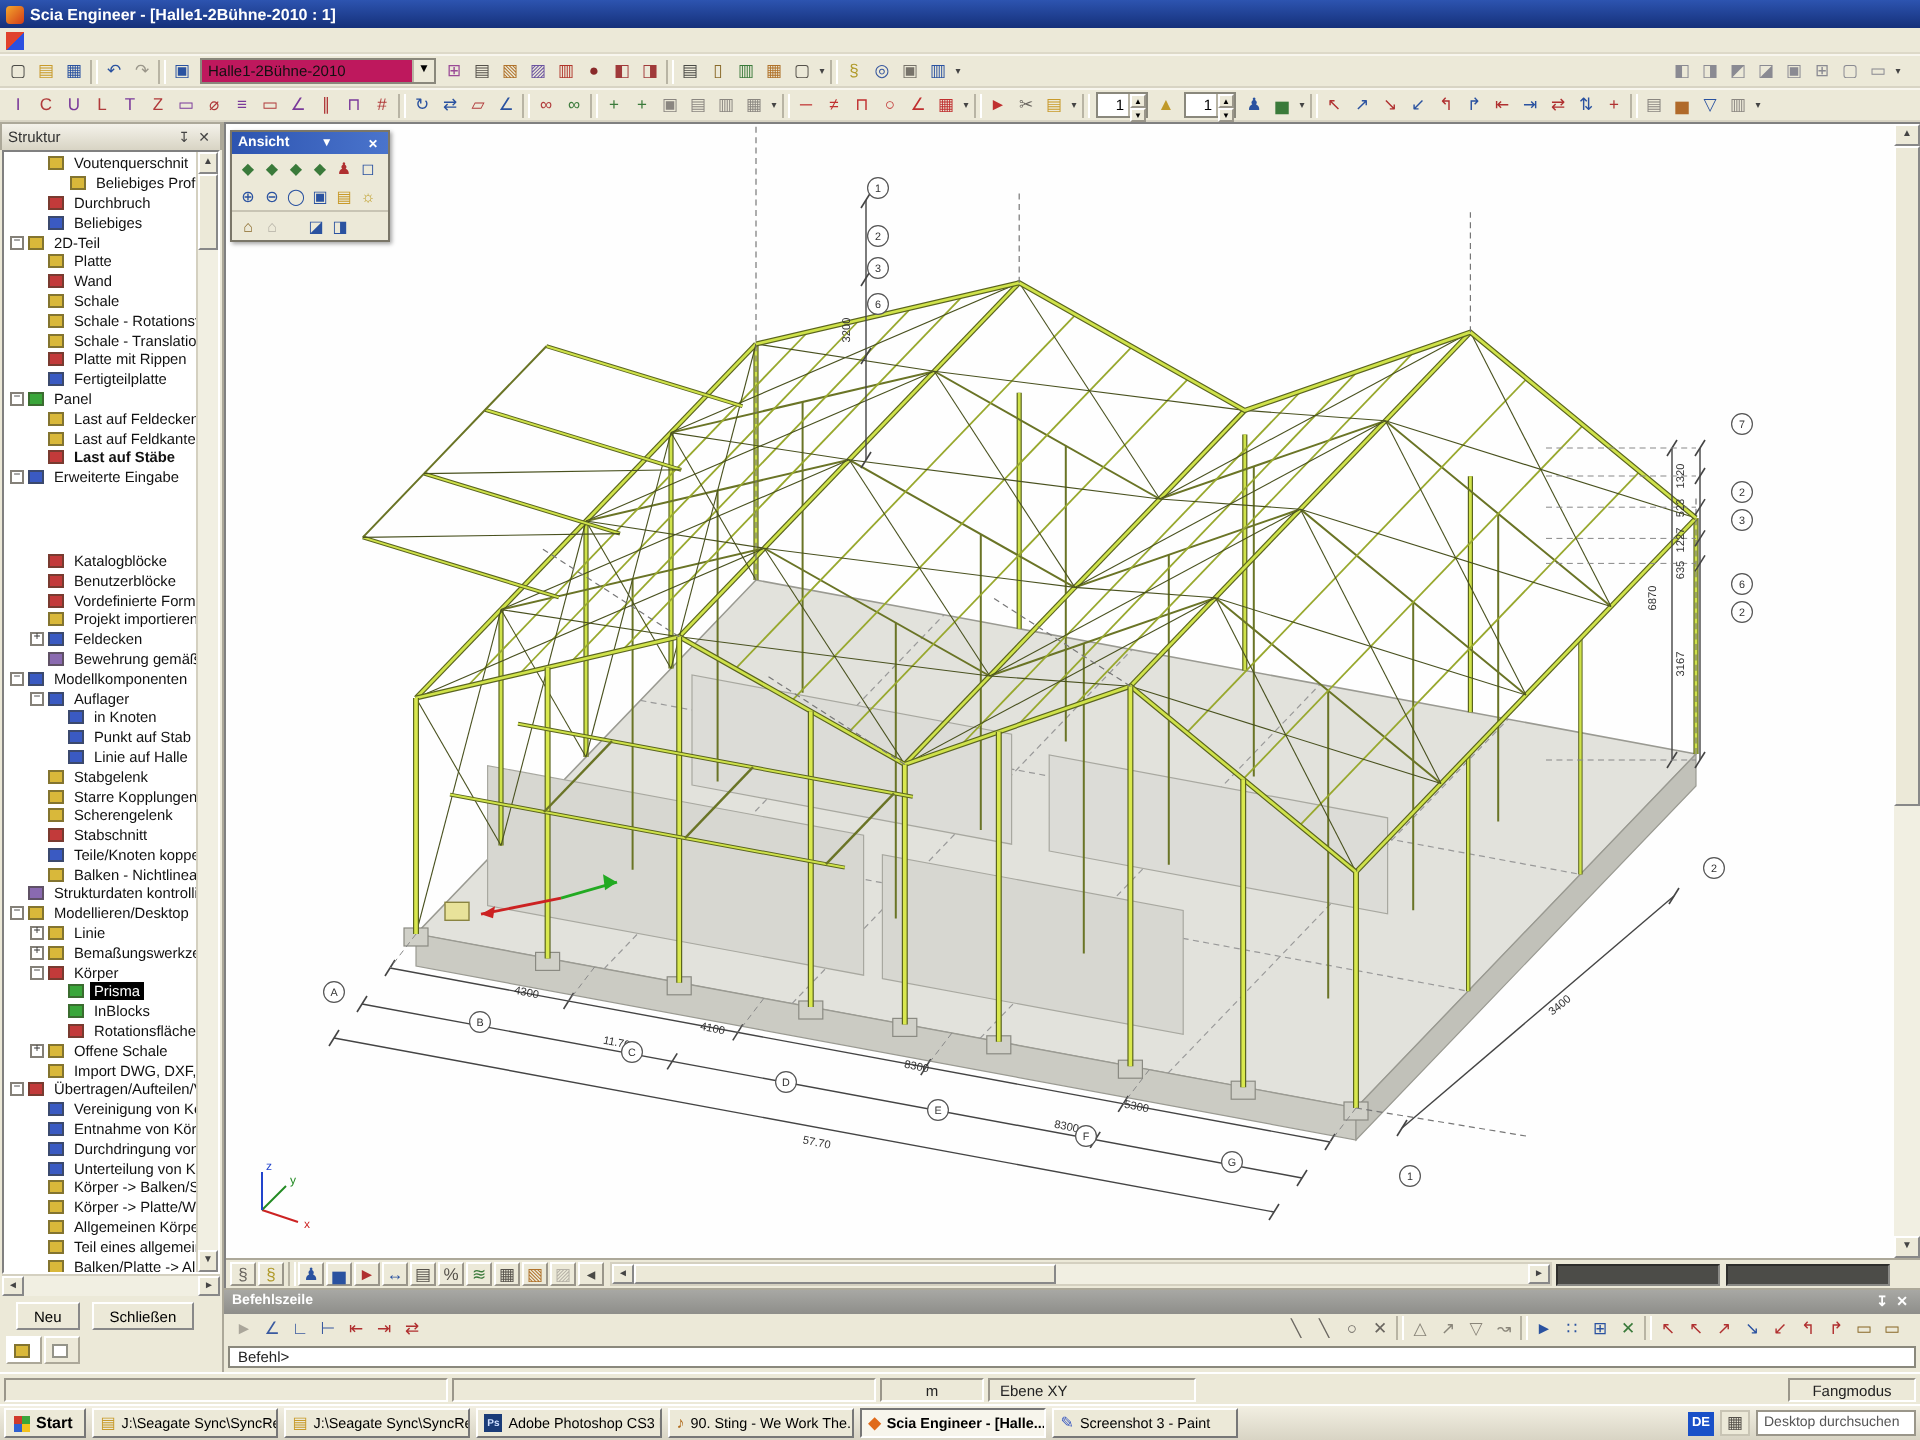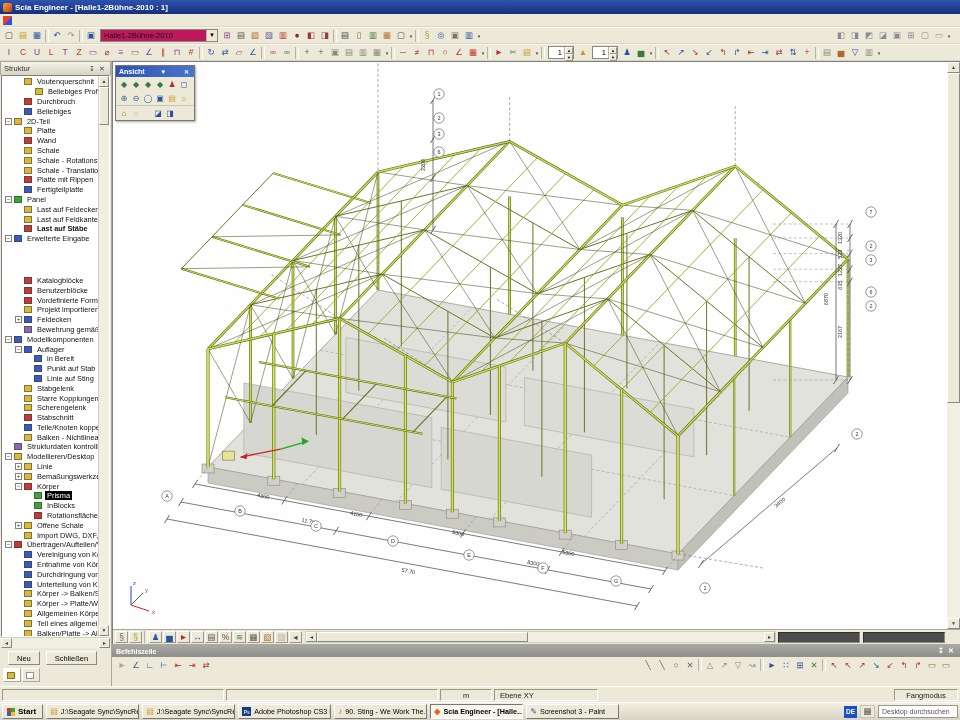--- a/index.html
+++ b/index.html
@@ -361,31 +361,31 @@
             <span class="tlabel">Modellkomponenten</span>
           </div>
           <div class="trow" style="padding-left: 13px;">
             <span class="texp">−</span>
             <span class="tico" style="background: rgb(58, 90, 194);"></span>
             <span class="tlabel">Auflager</span>
           </div>
           <div class="trow" style="padding-left: 23px;">
             <span class="tspc"></span>
             <span class="tico" style="background: rgb(58, 90, 194);"></span>
-            <span class="tlabel">in Bereit</span>
+            <span class="tlabel">in Knoten</span>
           </div>
           <div class="trow" style="padding-left: 23px;">
             <span class="tspc"></span>
             <span class="tico" style="background: rgb(58, 90, 194);"></span>
             <span class="tlabel">Punkt auf Stab</span>
           </div>
           <div class="trow" style="padding-left: 23px;">
             <span class="tspc"></span>
             <span class="tico" style="background: rgb(58, 90, 194);"></span>
-            <span class="tlabel">Linie auf Sting</span>
+            <span class="tlabel">Linie auf Halle</span>
           </div>
           <div class="trow" style="padding-left: 13px;">
             <span class="tspc"></span>
             <span class="tico" style="background: rgb(217, 184, 58);"></span>
             <span class="tlabel">Stabgelenk</span>
           </div>
           <div class="trow" style="padding-left: 13px;">
             <span class="tspc"></span>
             <span class="tico" style="background: rgb(217, 184, 58);"></span>
             <span class="tlabel">Starre Kopplungen</span>
@@ -973,20 +973,23 @@
             <span class="tb-ico" style="color: rgb(176, 48, 48);">↖</span>
             <span class="tb-ico" style="color: rgb(176, 48, 48);">↗</span>
             <span class="tb-ico" style="color: rgb(42, 82, 160);">↘</span>
             <span class="tb-ico" style="color: rgb(176, 48, 48);">↙</span>
             <span class="tb-ico" style="color: rgb(176, 48, 48);">↰</span>
             <span class="tb-ico" style="color: rgb(176, 48, 48);">↱</span>
             <span class="tb-ico" style="color: rgb(138, 106, 42);">▭</span>
             <span class="tb-ico" style="color: rgb(138, 106, 42);">▭</span>
           </span>
       </div>
+      <div class="cmdinput">
+        <span>Befehl&gt;</span>
+      </div>
     </div>
   </div>
 </div>
 
 <div class="statusbar" id="statusbar">
   <div class="scell" style="width: 222px;"></div>
     <div class="scell" style="width: 212px;"></div>
     <div class="scell" style="width: 52px; text-align: center;">m</div>
     <div class="scell" style="width: 104px;">Ebene XY</div>
   <div style="flex: 1 1 0%;"></div>

